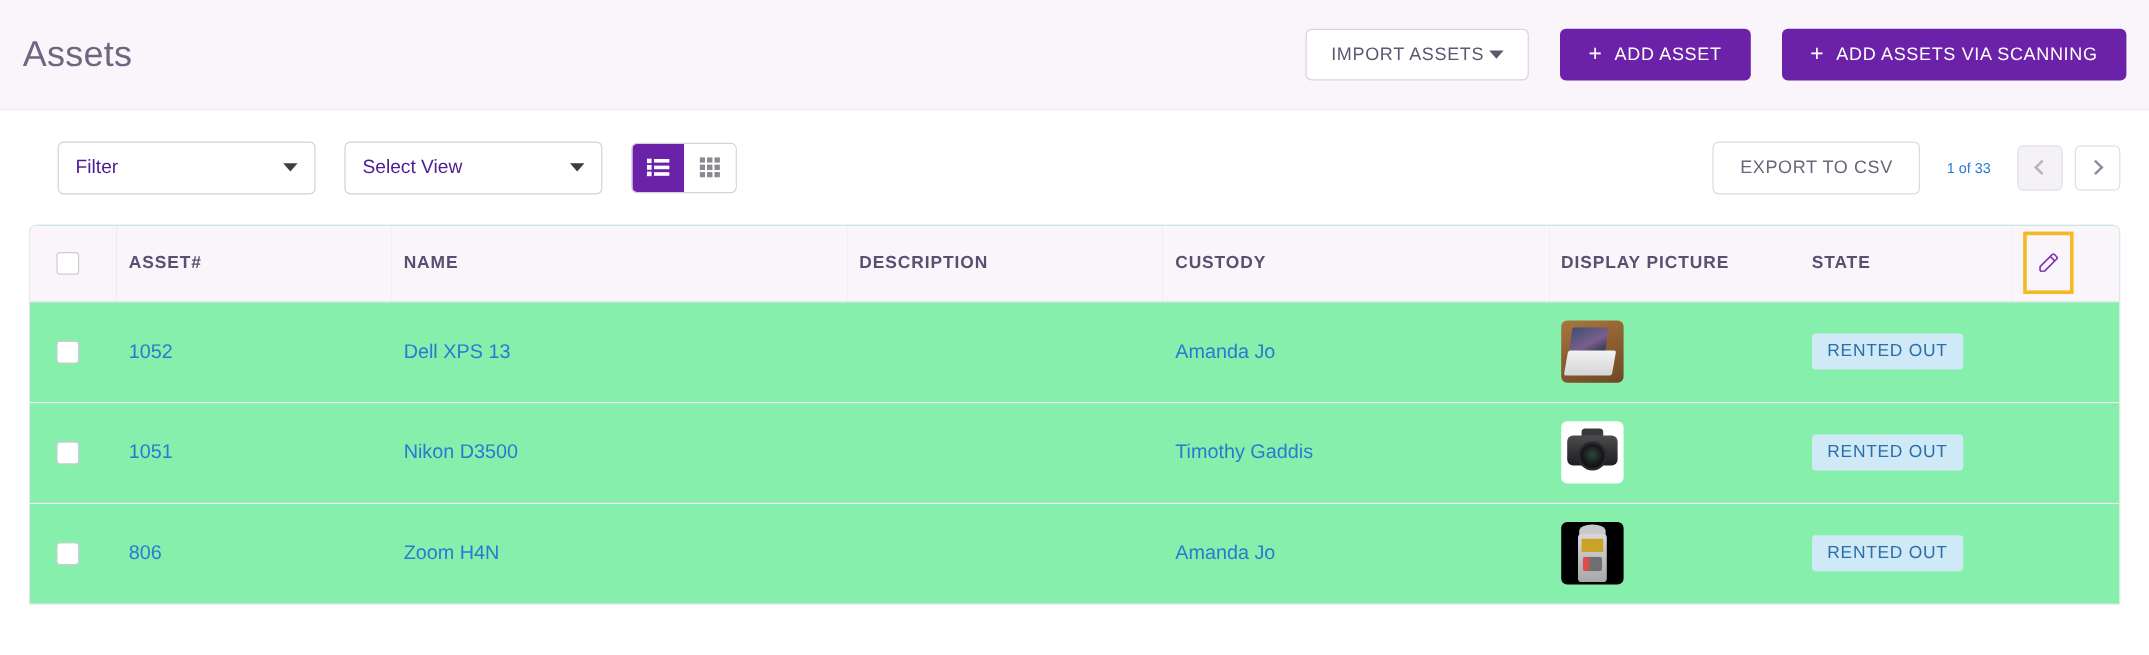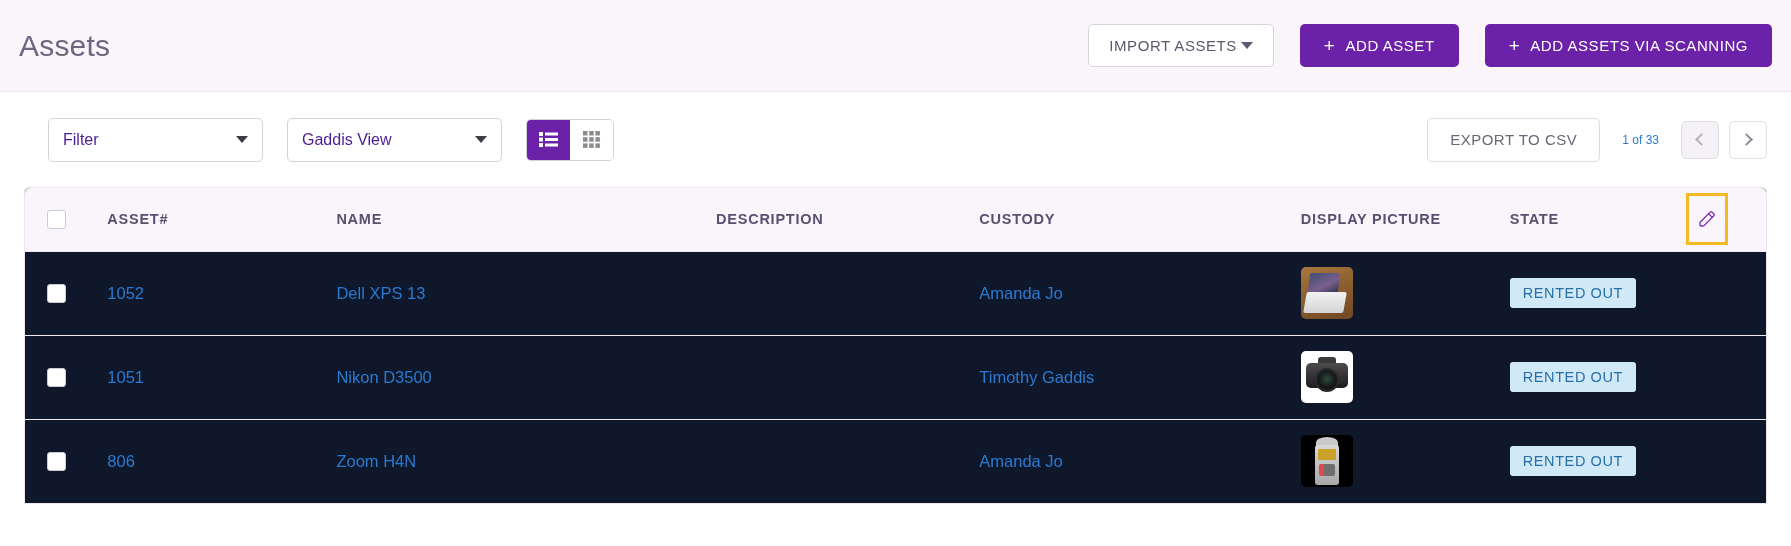--- a/index.html
+++ b/index.html
@@ -177,21 +177,21 @@
   }
   .chev.left { transform: rotate(-135deg); margin-left: 3px; }
   .chev.right { transform: rotate(45deg); margin-right: 3px; border-color: #8e8a97; }
 
   
   .table-wrap {
     margin: 0 24px;
     border: 1px solid #ece6ef;
     border-radius: 6px 6px 0 0;
     overflow: hidden;
-    background: #0f172a;
+    background: #86efac;
   }
   table { width: 100%; border-collapse: collapse; table-layout: fixed; }
   thead tr { background: #faf5fb; height: 63px; }
   thead th {
     text-align: left;
     font-size: 14.5px;
     font-weight: 700;
     letter-spacing: 0.75px;
     color: #585070;
     padding: 0 10px;
@@ -321,21 +321,21 @@
 </div>
 
 <div class="toolbar">
 
   <div class="select-box">
     <span class="sel-label">Filter</span>
     <span class="sel-caret"></span>
   </div>
 
   <div class="select-box">
-    <span class="sel-label">Gaddis View</span>
+    <span class="sel-label">Select View</span>
     <span class="sel-caret"></span>
   </div>
 
   <div class="view-toggle">
     <button class="view-btn active">
       <svg width="19" height="15" viewBox="0 0 19 15">
         <rect x="0" y="0" width="4" height="4" fill="#ffffff"></rect>
         <rect x="6" y="0.5" width="13" height="3" fill="#ffffff"></rect>
         <rect x="0" y="5.5" width="4" height="4" fill="#ffffff"></rect>
         <rect x="6" y="6" width="13" height="3" fill="#ffffff"></rect>

